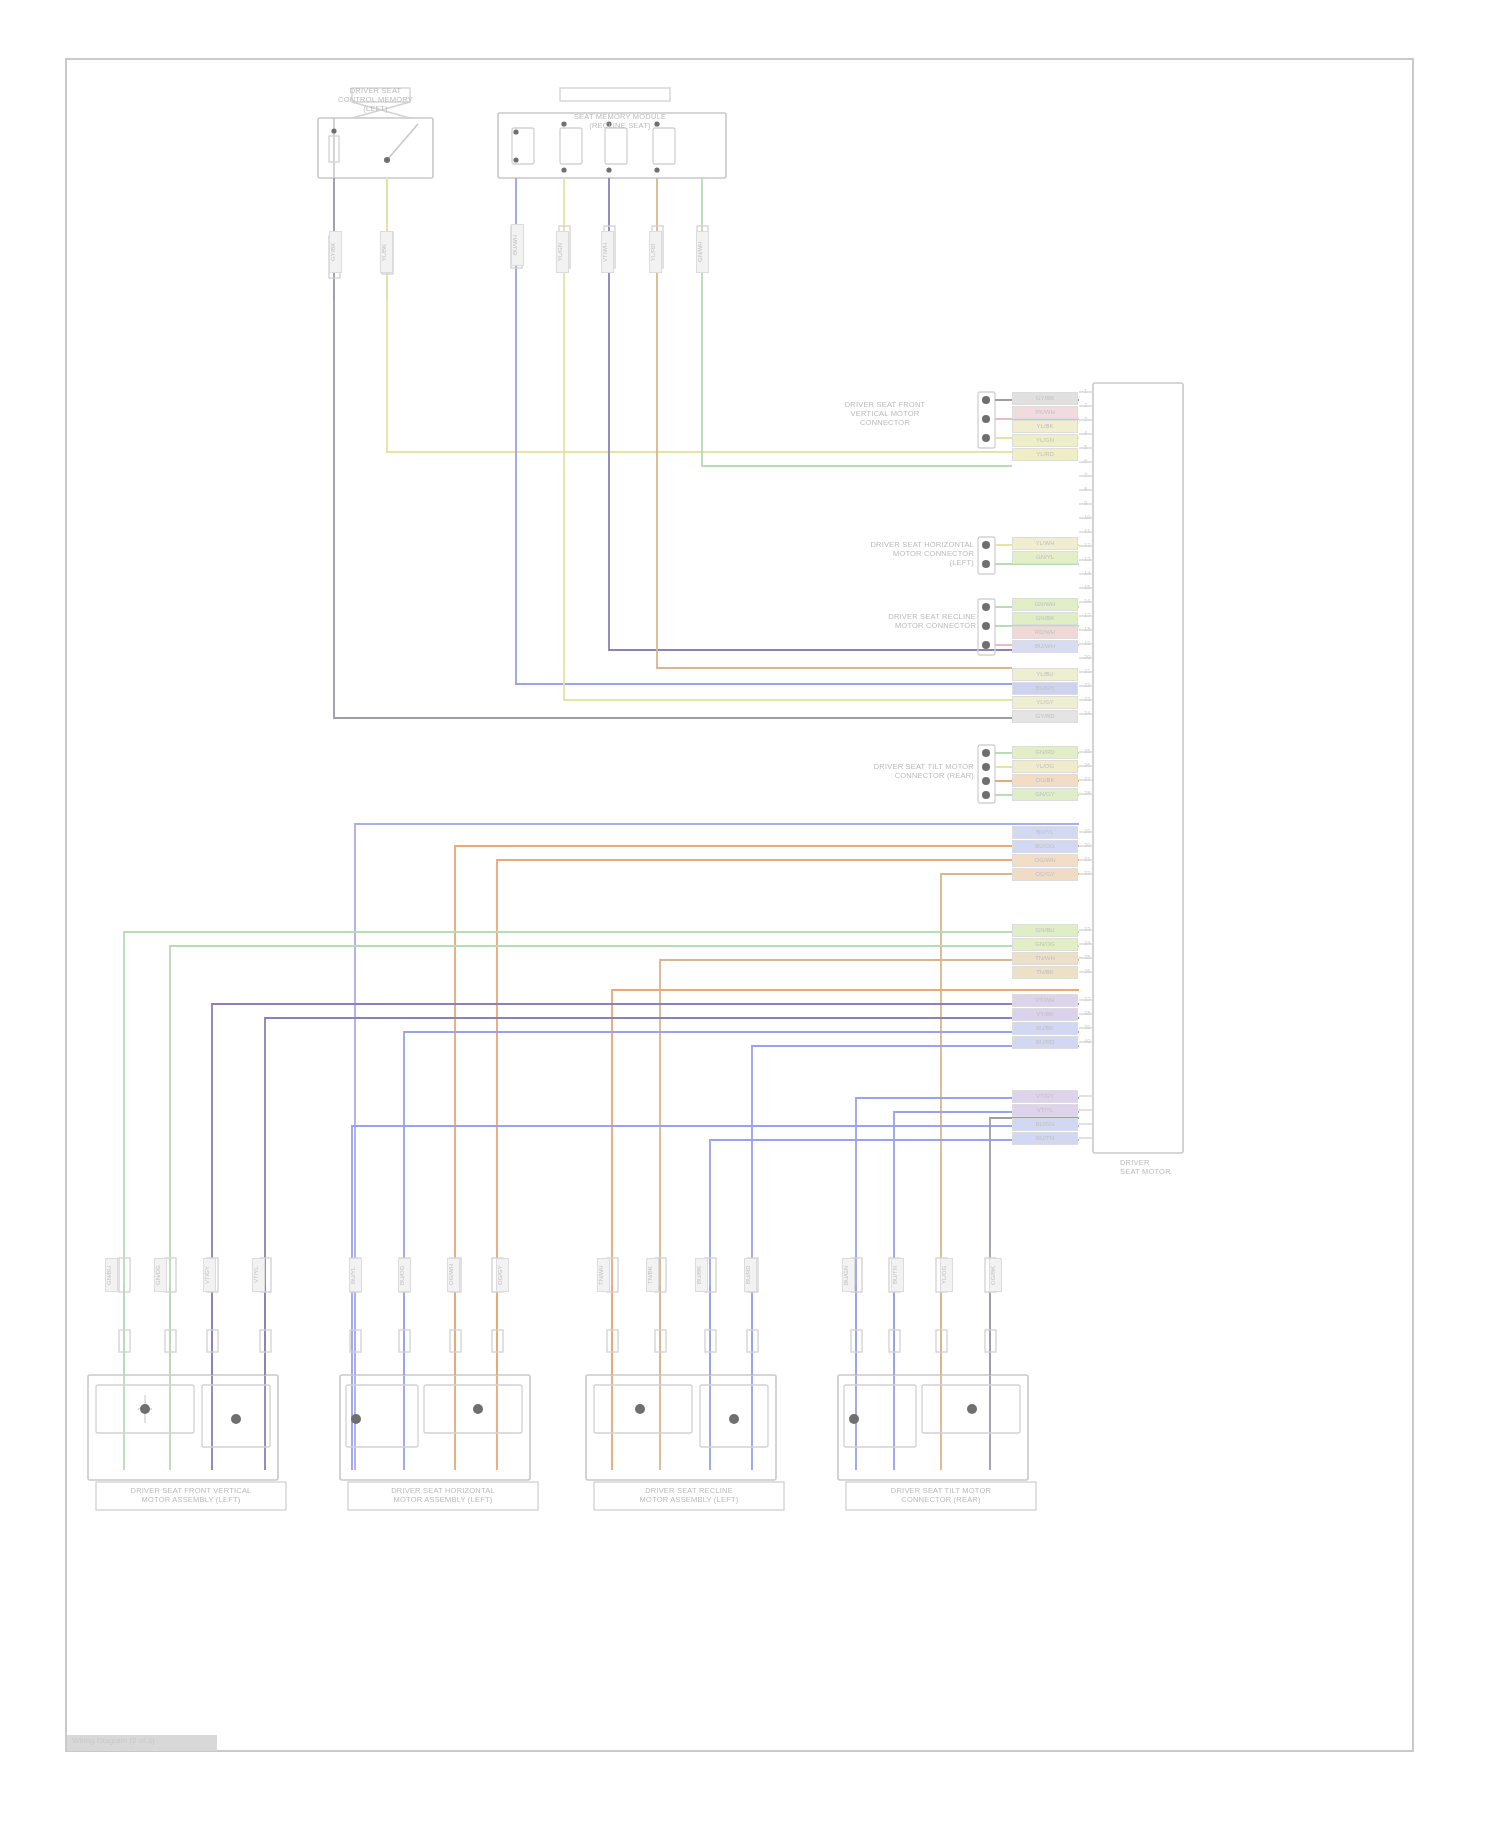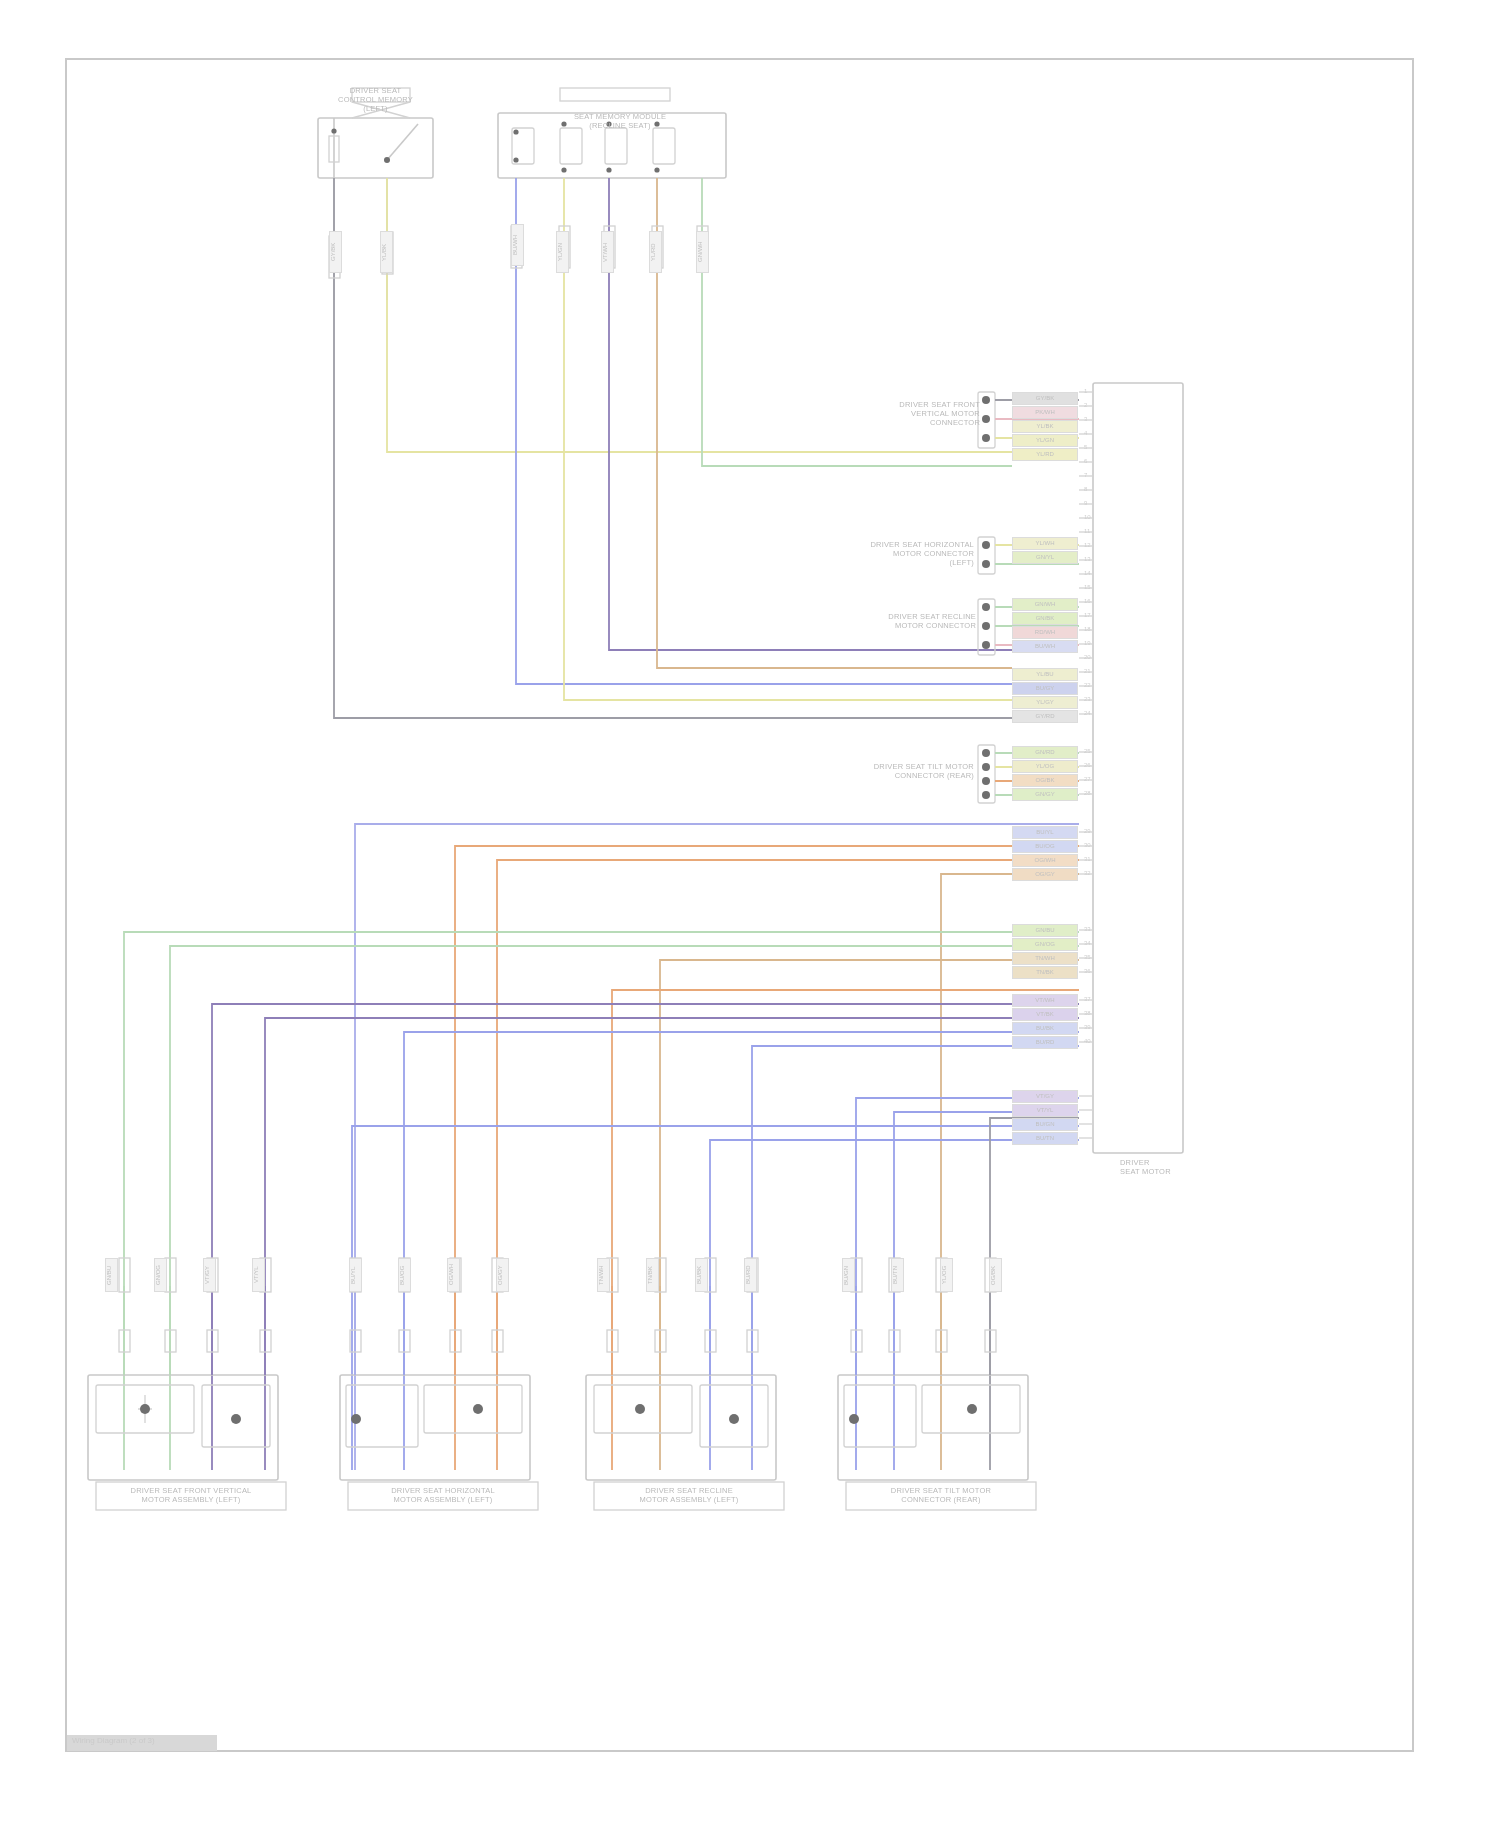--- a/index.html
+++ b/index.html
@@ -339,21 +339,21 @@
     <span>DRIVER SEAT</span><br>
     <span>CONTROL MEMORY</span><br>
     <span>(LEFT)</span>
   </div>
 
   <div class="lbl blurry" style="left:540px;top:72px;width:160px;margin-top:40px;">
     <span>SEAT MEMORY MODULE</span><br>
     <span>(RECLINE SEAT)</span>
   </div>
 
-  <div class="lbl blurry" style="left:862px;top:400px;width:118px;text-align:right;">
+  <div class="lbl blurry" style="left:826px;top:400px;width:118px;">
     <span>DRIVER SEAT FRONT</span><br>
     <span>VERTICAL MOTOR CONNECTOR</span>
   </div>
 
   <div class="lbl blurry" style="left:822px;top:540px;width:152px;text-align:right;">
     <span>DRIVER SEAT HORIZONTAL</span><br>
     <span>MOTOR CONNECTOR</span><br>
     <span>(LEFT)</span>
   </div>
 

